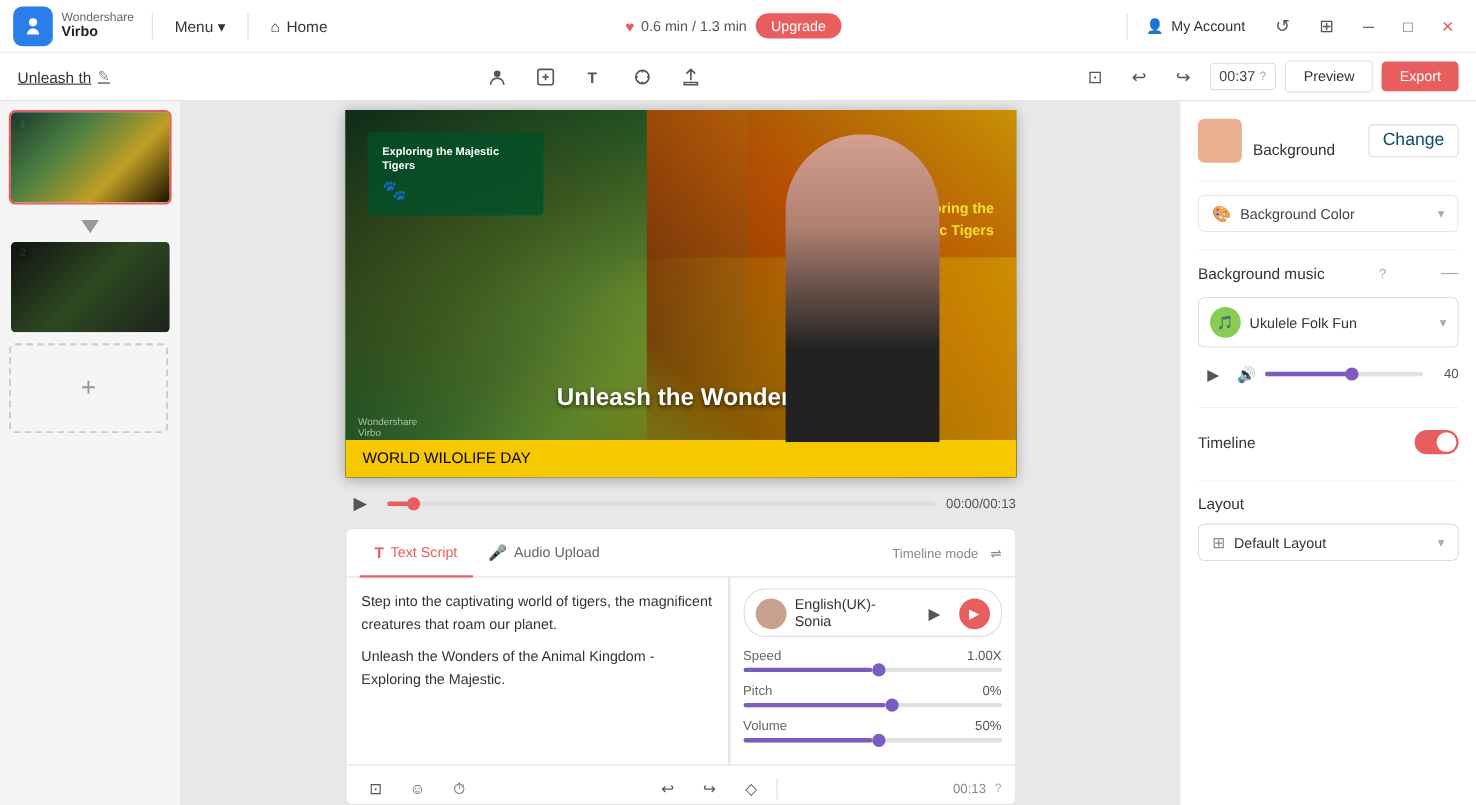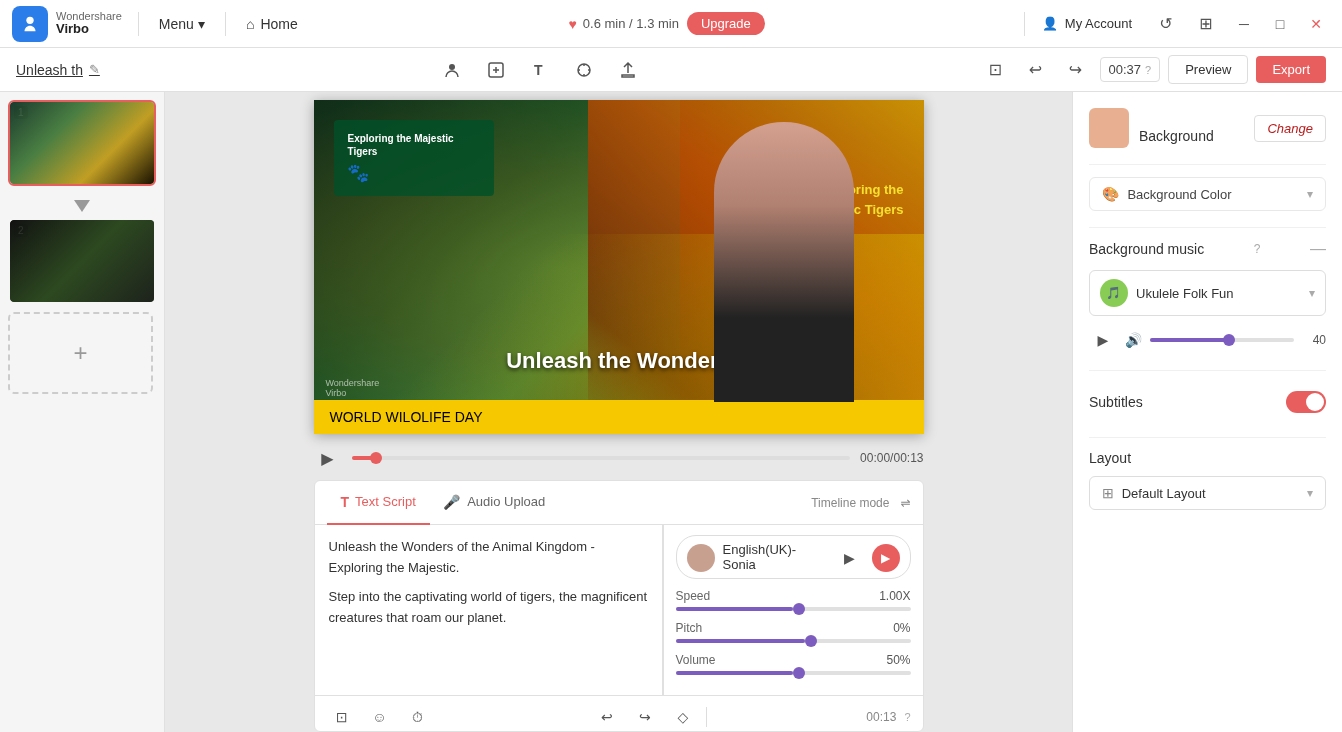--- a/index.html
+++ b/index.html
@@ -184,21 +184,21 @@
 
     
     .settings-panel {
       width: 270px; background: #fff; border-left: 1px solid #e0e0e0;
       overflow-y: auto; padding: 16px;
     }
     .settings-section { margin-bottom: 16px; }
     .settings-row { display: flex; align-items: center; gap: 10px; margin-bottom: 12px; }
     .bg-swatch { width: 40px; height: 40px; border-radius: 6px; background: #e8b090; flex-shrink: 0; }
     .bg-label { font-size: 14px; font-weight: 500; color: #333; flex: 1; margin-top: 16px; }
-    .change-btn { padding: 5px 12px; border: 1px solid #ddd; border-radius: 4px; background: #fff; cursor: pointer; font-size: 13px; color: #b91c1c; font-style: italic; }
+    .change-btn { padding: 5px 12px; border: 1px solid #ddd; border-radius: 4px; background: #fff; cursor: pointer; font-size: 16px; color: #0c4a6e; }
     .settings-divider { height: 1px; background: #f0f0f0; margin: 12px 0; }
     .expand-row {
       display: flex; align-items: center; padding: 8px 0; cursor: pointer;
       border: 1px solid #e8e8e8; border-radius: 6px; padding: 8px 12px;
     }
     .expand-icon { font-size: 14px; color: #888; margin-right: 8px; }
     .expand-label { font-size: 13px; color: #444; flex: 1; }
     .expand-arrow { color: #aaa; font-size: 12px; }
 
     .section-header { display: flex; align-items: center; justify-content: space-between; margin-bottom: 12px; }
@@ -420,22 +420,22 @@
           <span class="tab-icon">🎤</span>
           <span>Audio Upload</span>
         </div>
         <div class="timeline-mode">
           <span>Timeline mode</span>
           <span>⇌</span>
         </div>
       </div>
       <div class="script-body">
         <div class="script-text-area">
+          <p>Step into the captivating world of tigers, the magnificent creatures that roam our planet.</p>
           <p>Unleash the Wonders of the Animal Kingdom - Exploring the Majestic.</p>
-          <p>Step into the captivating world of tigers, the magnificent creatures that roam our planet.</p>
         </div>
 
         <div class="voice-panel">
           <div class="voice-selector">
             <div class="voice-avatar"></div>
             <span class="voice-name">English(UK)-Sonia</span>
             <button class="voice-play">▶</button>
             <button class="voice-play-filled">▶</button>
           </div>
 
@@ -528,21 +528,21 @@
           <div class="volume-thumb"></div>
         </div>
         <span class="volume-num">40</span>
       </div>
     </div>
 
     <div class="settings-divider"></div>
 
     <div class="settings-section">
       <div class="subtitles-row">
-        <span class="subtitles-label">Subtitles</span>
+        <span class="subtitles-label">Timeline</span>
         <div class="toggle-switch">
           <div class="toggle-knob"></div>
         </div>
       </div>
     </div>
 
     <div class="settings-divider"></div>
 
     <div class="settings-section">
       <div class="layout-label">Layout</div>

